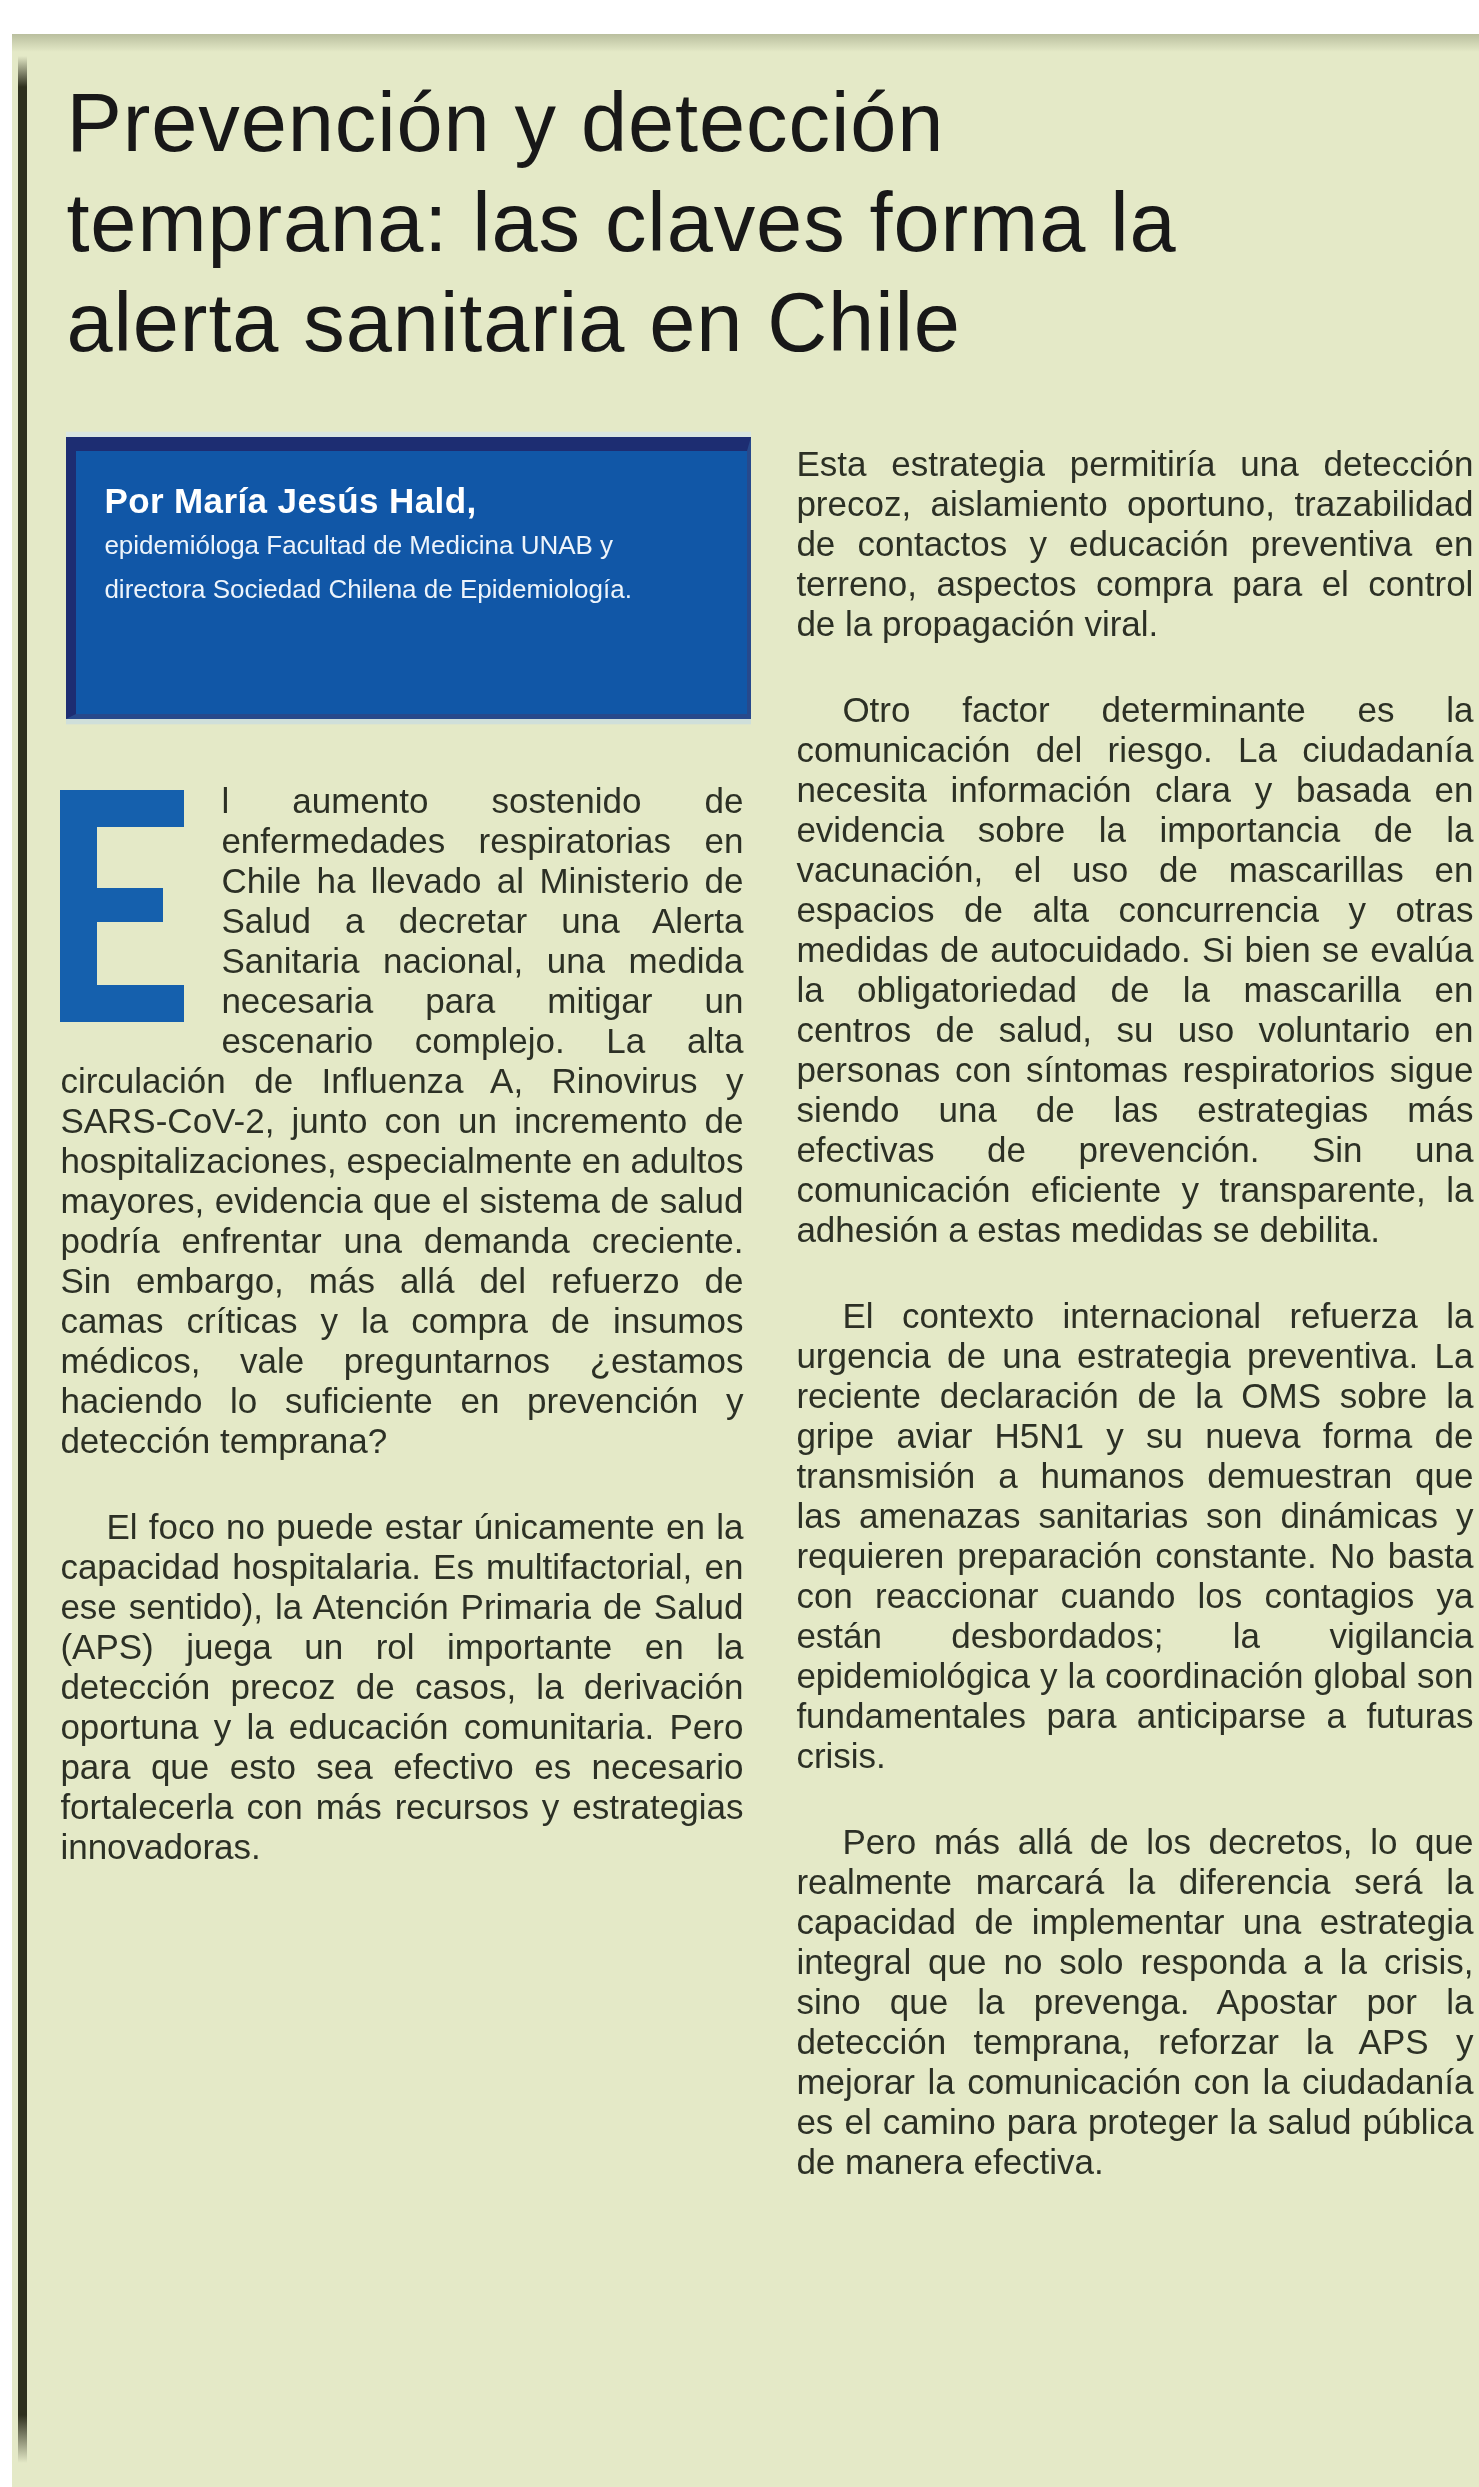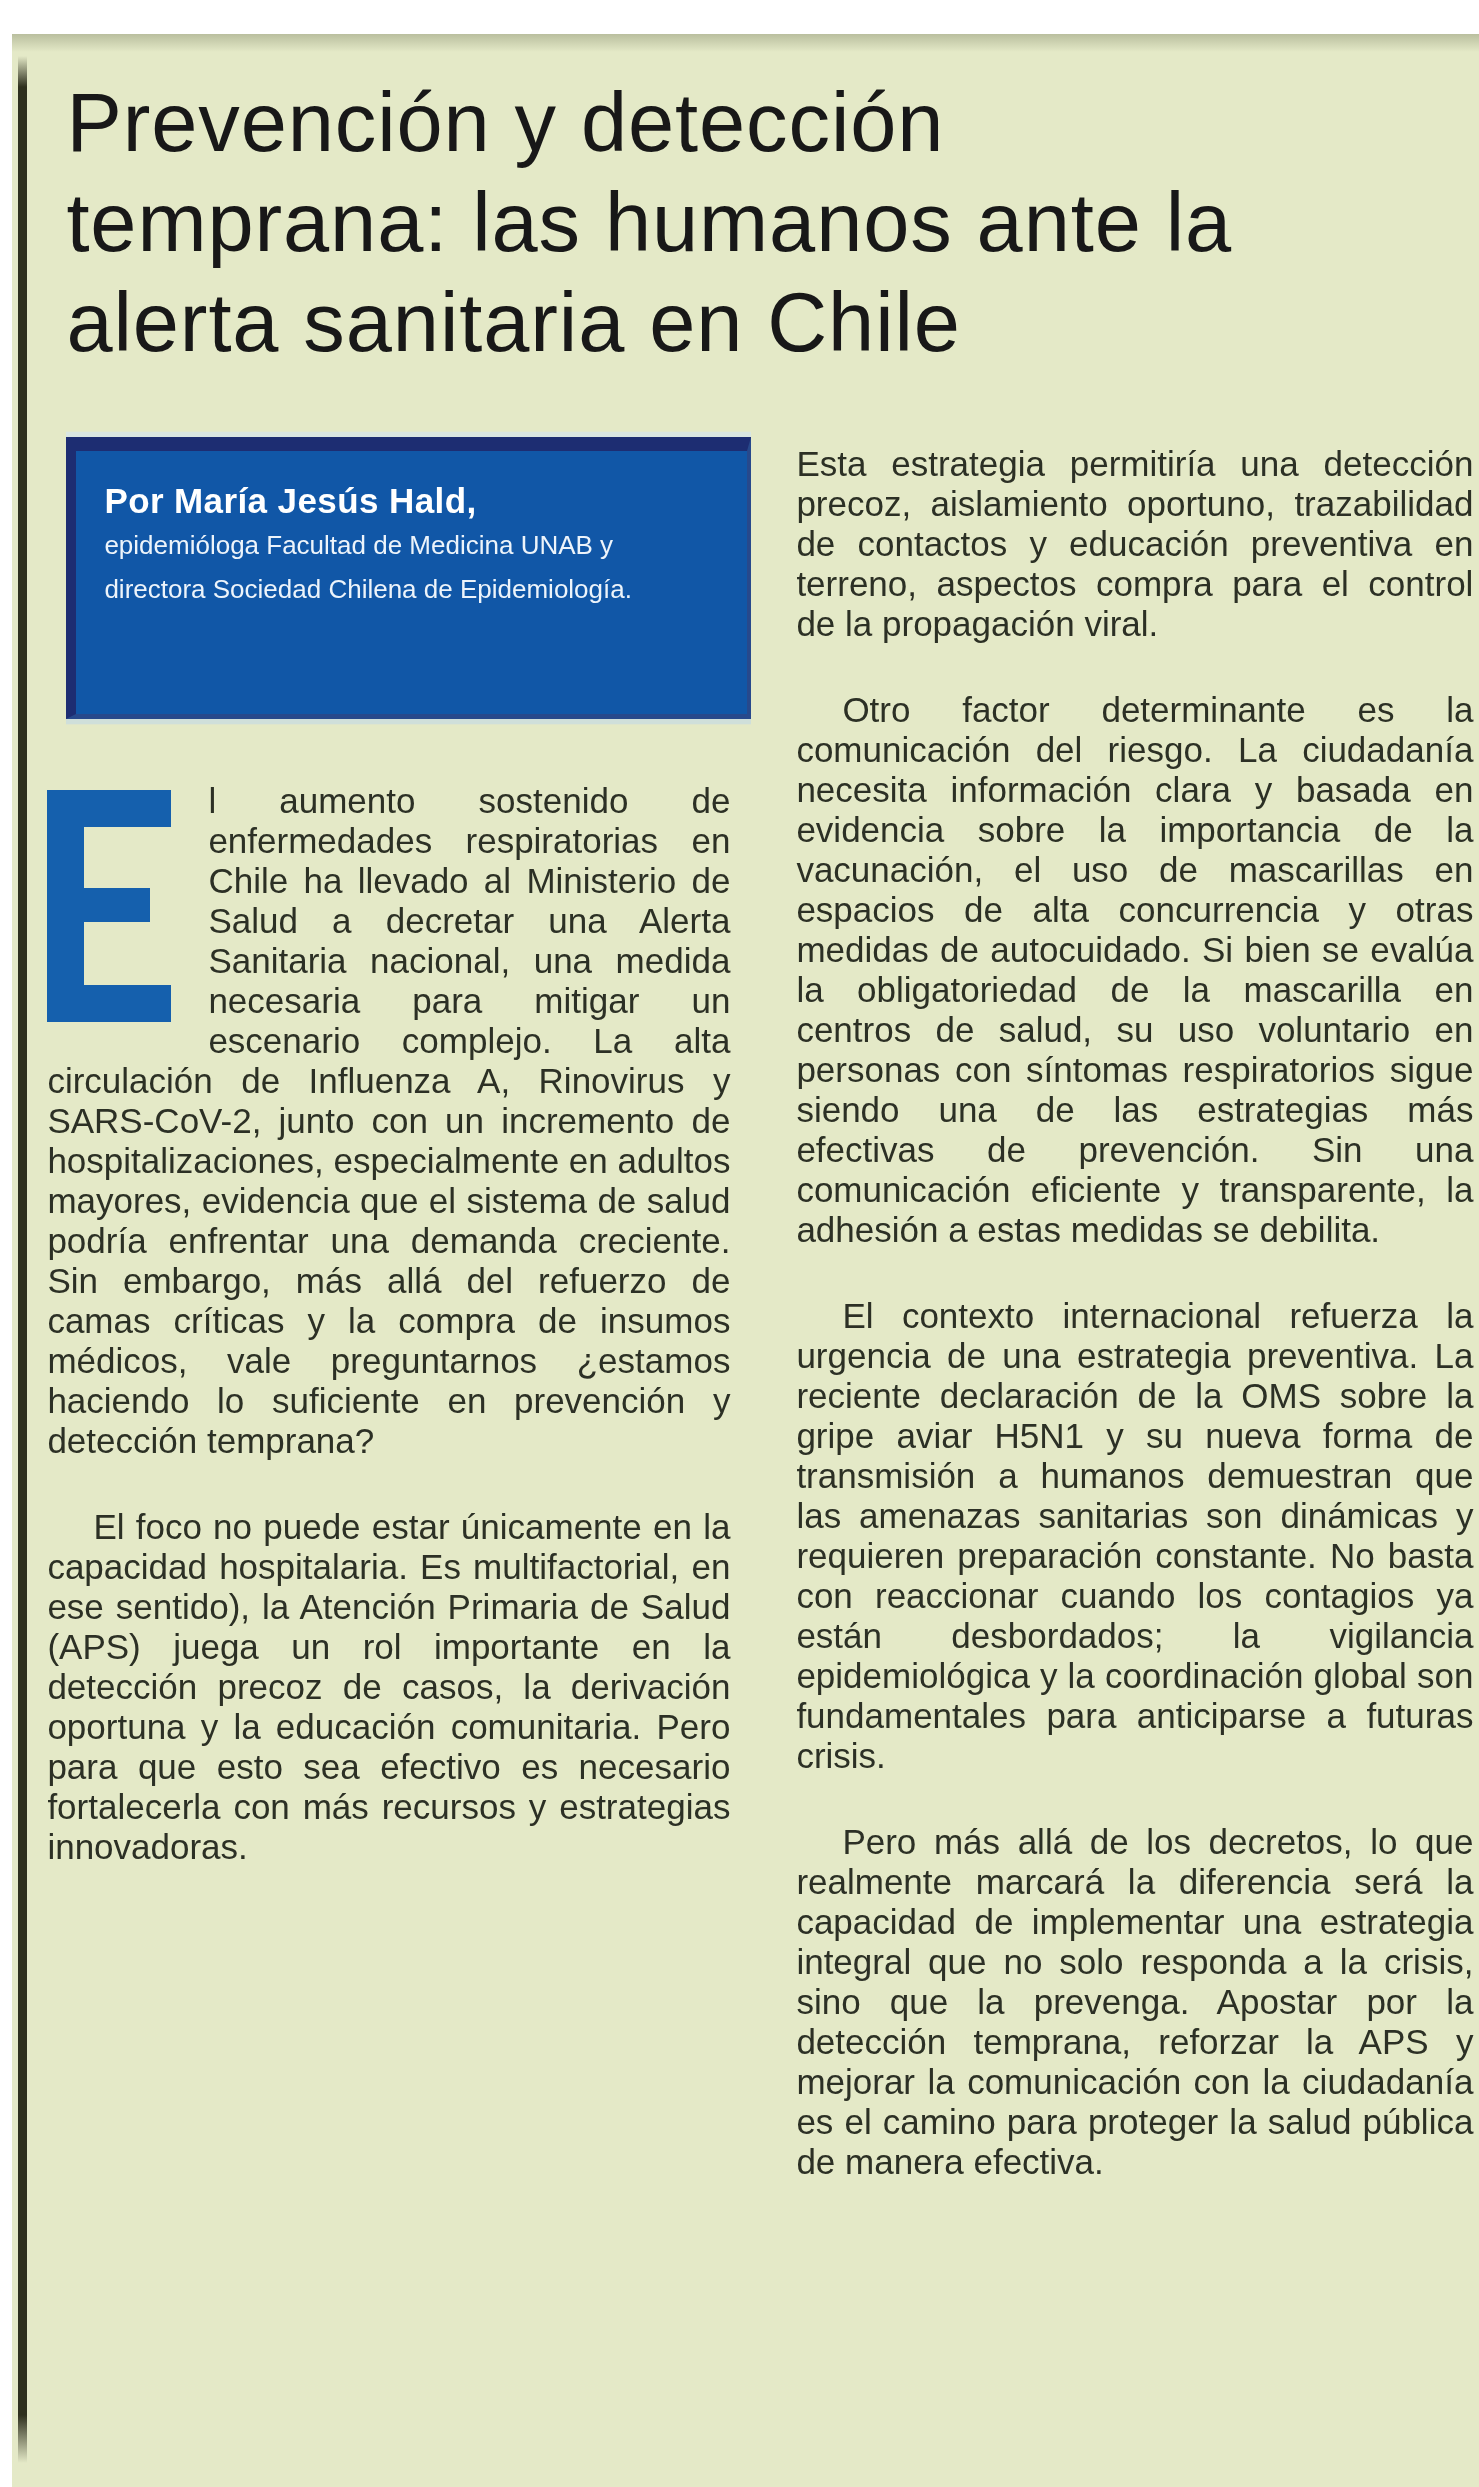--- a/index.html
+++ b/index.html
@@ -52,21 +52,21 @@
     font-size:26px;line-height:44px;
   }
   .col{
     position:absolute;width:683px;
     color:#2c3025;
     font-size:35px;line-height:40px;
     text-align:justify;
   }
   .col p{margin:0 0 46px 0;text-indent:46px;}
   .col p.flush{text-indent:0;}
-  .col-left{left:35px;top:747px;}
+  .col-left{left:48px;top:747px;}
   .col-right{left:784px;top:410px;width:677px;}
   .dropcap{
     float:left;width:124px;height:232px;
     margin:8.9px 37px 0 0;
     background:
       linear-gradient(#1560ad,#1560ad) 0 0/124px 37px no-repeat,
       linear-gradient(#1560ad,#1560ad) 0 98px/103px 34px no-repeat,
       linear-gradient(#1560ad,#1560ad) 0 100%/124px 37px no-repeat,
       linear-gradient(#1560ad,#1560ad) 0 0/37px 100% no-repeat;
   }
@@ -74,21 +74,21 @@
 </style>
 </head>
 <body>
 
 <div class="page">
   <div class="content">
     <div class="rule"></div>
 
     <h1 class="title" style="margin:0;font-weight:400;">
       <div class="title-line">Prevención y detección</div>
-      <div class="title-line">temprana: las humanos ante la</div>
+      <div class="title-line">temprana: las claves forma la</div>
       <div class="title-line">alerta sanitaria en Chile</div>
     </h1>
 
     <div class="author-box">
       <p class="author-lead">Por María Jesús Hald,</p>
       <p class="author-rest">epidemióloga Facultad de Medicina UNAB y directora Sociedad Chilena de Epidemiología.</p>
     </div>
 
     <div class="col col-left">
       <p class="flush">

